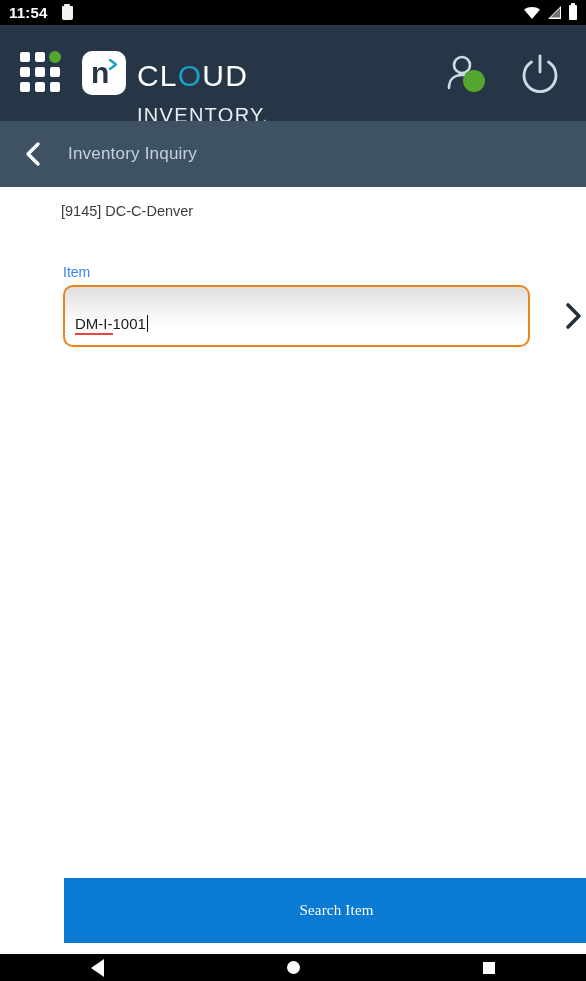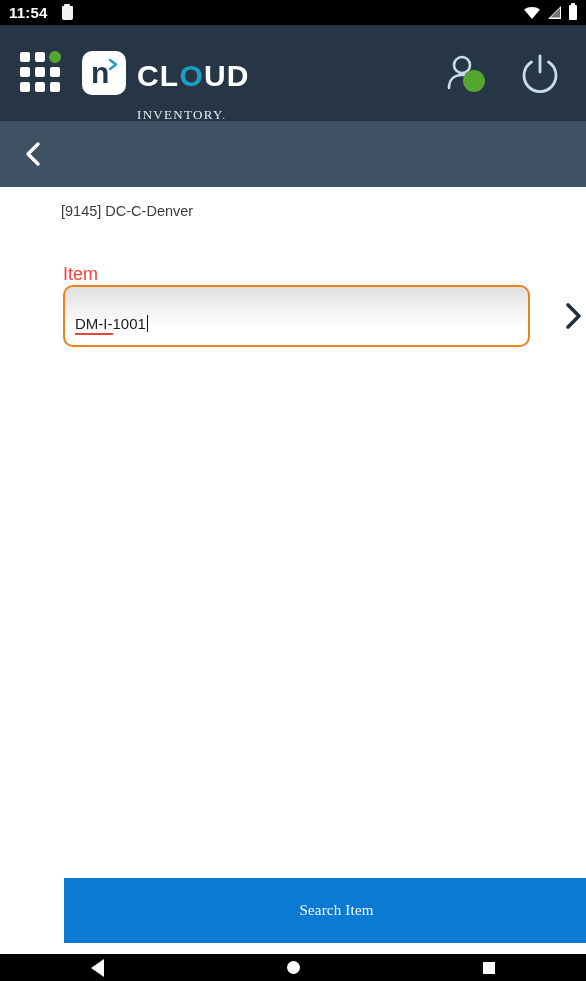--- a/index.html
+++ b/index.html
@@ -75,27 +75,27 @@
     position: absolute; left: 9px; top: 5px;
     font-size: 30px; font-weight: bold; color: #263646;
     font-family: "Liberation Sans", sans-serif; line-height: 34px;
   }
   .logo-chev {
     position: absolute; right: 7px; top: 8px;
     width: 11px; height: 11px;
   }
   .brand-text { margin-left: 11px; line-height: 1; }
   .brand-cloud {
-    font-size: 30px; font-weight: bold; color: #ffffff;
+    font-size: 30px; font-weight: normal; color: #ffffff;
     letter-spacing: 1.2px; line-height: 30px; margin-top: 40px;
   }
   .brand-cloud .teal { color: #1b9fc4; }
   .brand-inv {
-    font-size: 13px; color: #e9eef2; letter-spacing: 1.3px;
-    line-height: 20px; margin-top: 14px; font-weight: normal; font-family: Liberation Serif, serif;
+    font-size: 20px; color: #e9eef2; letter-spacing: 1.3px;
+    line-height: 20px; margin-top: 14px; font-weight: normal;
   }
   .brand-inv .dot { color: #9fb0bb; }
 
   .header-actions { margin-left: auto; display: flex; align-items: center; gap: 30px; padding-right: 4px; }
   .icon-btn { cursor: pointer; position: relative; display: block; }
 
   
   .subheader {
     position: absolute; left: 0; top: 121px;
     width: 586px; height: 66px;
@@ -116,21 +116,21 @@
     background: #ffffff;
     border-right: 2px solid #1c1c1c;
     margin-left: 44px;
   }
   .location-text {
     position: absolute; left: 17px; top: 16px;
     font-size: 14.5px; color: #3c3c3c;
   }
   .field-label {
     position: absolute; left: 19px; top: 77px;
-    font-size: 18px; color: #ef4444;
+    font-size: 14px; color: #3b82f6;
   }
   .input-row {
     position: absolute; left: 19px; top: 97px;
     width: 545px; height: 64px;
     display: flex; align-items: center;
   }
   .text-input {
     width: 467px; height: 62px;
     border: 2px solid #e8841a;
     border-radius: 10px;
@@ -246,20 +246,21 @@
         <path d="M13.5 11 A16 16 0 1 0 30.5 11" stroke="#c9dde6" stroke-width="2.8" fill="none" stroke-linecap="round"></path>
         <line x1="22" y1="5" x2="22" y2="21" stroke="#c9dde6" stroke-width="2.8" stroke-linecap="round"></line>
       </svg>
     </div>
   </div>
 
   <div class="subheader">
     <svg class="back-chevron" viewBox="0 0 26 26">
       <path d="M17 3 L7 13 L17 23" stroke="#ffffff" stroke-width="3.4" fill="none" stroke-linecap="round" stroke-linejoin="round"></path>
     </svg>
+    <span class="subheader-title">Inventory Inquiry</span>
   </div>
 
   <div class="content">
     <div class="location-text">[9145] DC-C-Denver</div>
 
     <div class="field-label">Item</div>
 
     <div class="input-row">
       <div class="text-input">
         <span class="input-value"><span>DM-I-1001</span><span class="spell-underline"></span><span class="caret"></span></span>

